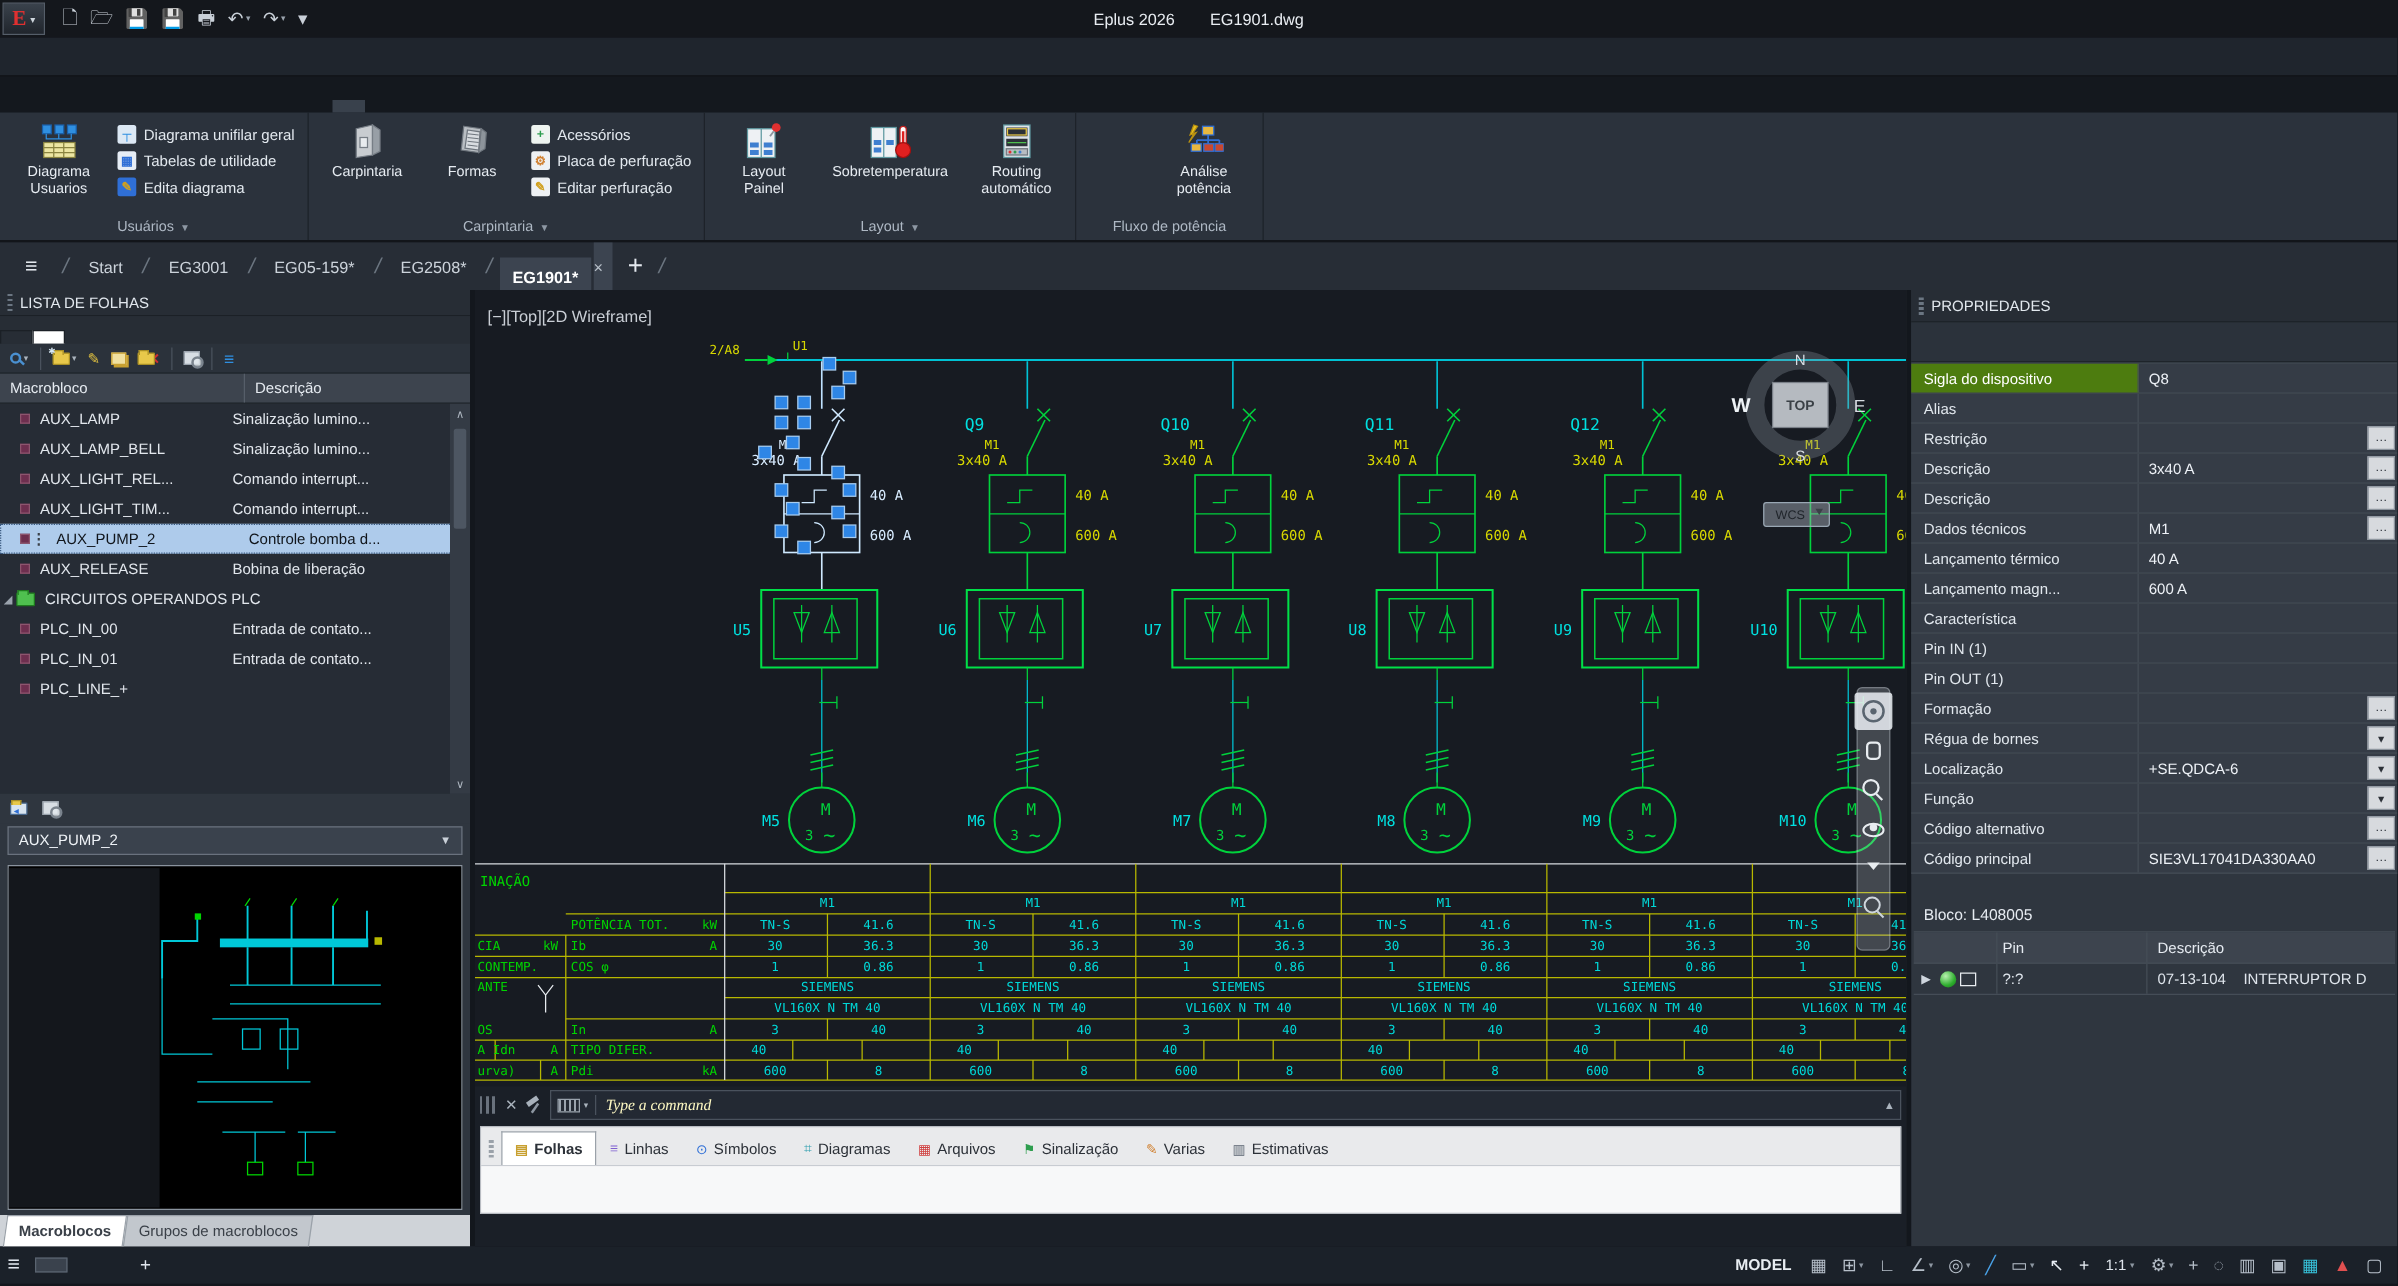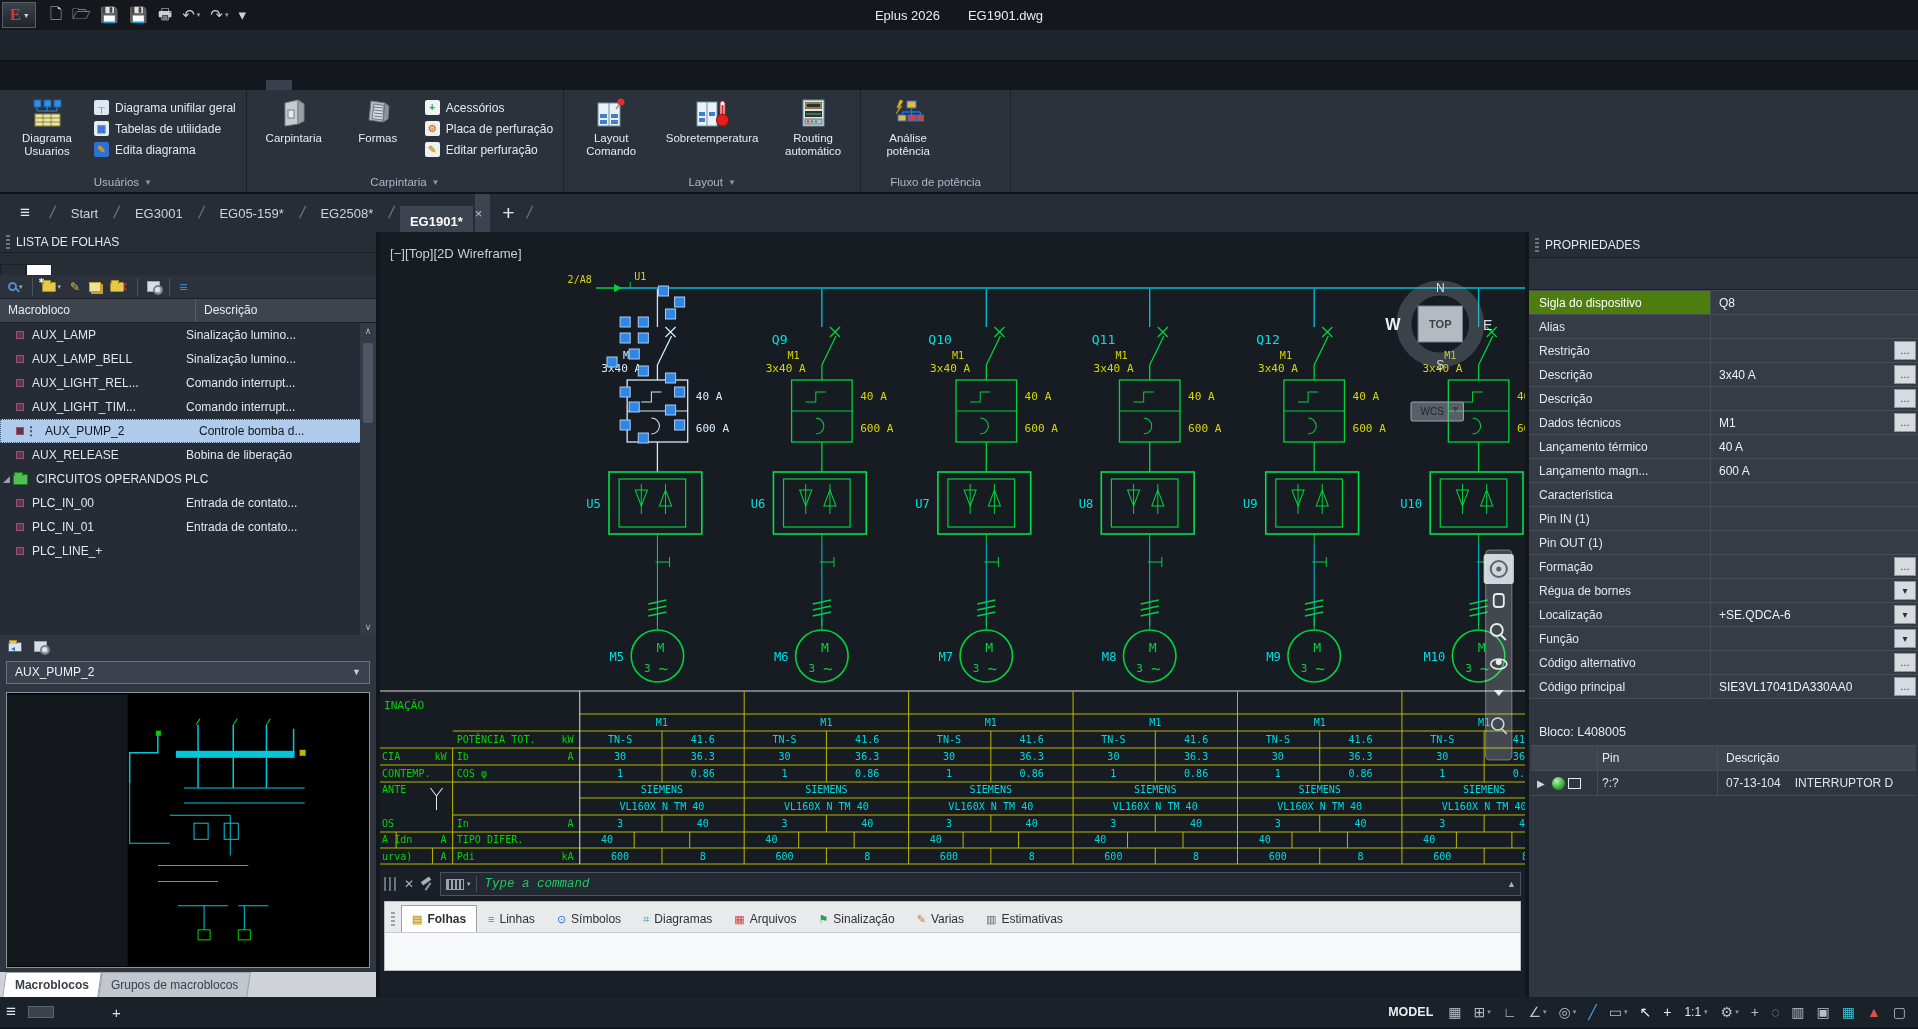--- a/index.html
+++ b/index.html
@@ -121,21 +121,21 @@
   .cmdbar { height:30px; display:flex; align-items:center; padding:0 4px; gap:6px; }
   .cmd-handle { width:14px; height:14px; background:repeating-linear-gradient(90deg,#7d8692 0 2px,transparent 2px 5px); opacity:.8; }
   .cmd-x { color:#aab3bd; font-size:12px; }
   .icn-hammer { width:14px; height:14px; position:relative; display:inline-block; }
   .icn-hammer::before { content:""; position:absolute; width:10px; height:4px; background:#a8b1bb; top:2px; left:1px; transform:rotate(-35deg); }
   .icn-hammer::after { content:""; position:absolute; width:2px; height:9px; background:#8d96a1; bottom:0; left:7px; transform:rotate(35deg); }
   .cmd-input { flex:1; height:24px; background:#232933; border:1px solid #4a525d; display:flex; align-items:center; }
   .icn-kbd { width:18px; height:11px; border:1px solid #9aa3ad; margin-left:5px; background:repeating-linear-gradient(90deg,#9aa3ad 0 2px,transparent 2px 4px); }
   .cmd-input .dd { font-size:7px; color:#aab3bd; margin:0 5px 0 3px; }
   .cmd-sep { width:1px; height:16px; background:#4a525d; margin-right:8px; }
-  .cmd-text { font-style:italic; color:#22c55e; font-family:Liberation Mono, monospace; font-size:12.5px; }
+  .cmd-text { font-style:italic; color:#fef9c3; font-family:Liberation Serif, serif; font-size:12.5px; }
   .cmd-up { margin-left:auto; margin-right:4px; color:#aab3bd; font-size:9px; }
 
   .sheetpanel { height:70px; margin:2px 4px 0 4px; background:#f0f1f3; border:1px solid #b8bcc2; display:flex; flex-direction:column; }
   .stabs { height:31px; background:#e9eaec; display:flex; align-items:flex-end; padding-left:4px; border-bottom:1px solid #c8ccd2; }
   .stab-handle { width:4px; height:14px; margin:0 6px 6px 2px; background:repeating-linear-gradient(#9aa1a9 0 2px, transparent 2px 4px); }
   .stab { display:flex; align-items:center; gap:5px; padding:6px 10px; color:#2c3138; font-size:12px; border:1px solid transparent; border-bottom:none; }
   .stab.active { background:#fff; border-color:#9aa1a9; font-weight:bold; }
   .stab .sic { font-size:11px; }
   .sicons { flex:1; display:flex; align-items:center; gap:4px; padding-left:8px; background:#f7f8f9; }
   .sicon2 { width:24px; height:24px; display:flex; align-items:center; justify-content:center; font-size:15px; border-radius:2px; }
@@ -343,21 +343,21 @@
           <rect x="3" y="5" width="22" height="23" fill="#eef1f4" stroke="#5f98a0"></rect>
           <path d="M14 5 v23" stroke="#5f98a0"></path>
           <rect x="5" y="16" width="7" height="4" fill="#3f7fd0"></rect>
             <rect x="16" y="16" width="7" height="4" fill="#3f7fd0"></rect>
           <rect x="5" y="22" width="7" height="4" fill="#3f7fd0"></rect>
             <rect x="16" y="22" width="7" height="4" fill="#3f7fd0"></rect>
           <circle cx="26" cy="4" r="3.5" fill="#e03030"></circle>
             <path d="M24 7 l-3 4" stroke="#8d959e" stroke-width="1.5"></path>
         </svg>
         <span>Layout</span>
-        <span>Comando</span>
+        <span>Painel</span>
       </div>
       <div class="rbig" style="width:108px">
         <svg width="34" height="30" viewBox="0 0 34 30">
           <rect x="2" y="4" width="20" height="24" fill="#eef1f4" stroke="#5f98a0"></rect>
           <path d="M12 4 v24" stroke="#5f98a0"></path>
           <rect x="4" y="14" width="6" height="4" fill="#3f7fd0"></rect>
             <rect x="14" y="14" width="6" height="4" fill="#3f7fd0"></rect>
           <rect x="4" y="20" width="6" height="4" fill="#3f7fd0"></rect>
           <rect x="25" y="3" width="5" height="15" rx="2.5" fill="#fff" stroke="#c02020"></rect>
           <rect x="26.5" y="7" width="2" height="11" fill="#e02020"></rect>
@@ -381,21 +381,21 @@
         <span>automático</span>
       </div>
     </div>
     <div class="rgroup-label">
       <span>Layout</span>
         <span class="dd">▼</span>
     </div>
   </div>
 
   <div class="rgroup" style="min-width:150px">
-    <div class="rgroup-content" style="justify-content:flex-start; width:100%;">
+    <div class="rgroup-content" style="justify-content:flex-end; width:100%;">
       <div class="rbig">
         <svg width="32" height="30" viewBox="0 0 32 30">
           <polygon points="8,2 5,10 8,9 4,16 10,8 7,9 11,3" fill="#e8c020" stroke="#b89010"></polygon>
           <rect x="15" y="3" width="9" height="7" fill="#e8b840" stroke="#2f6fd6"></rect>
           <path d="M19.5 10 v4 M10.5 14 h18 M10.5 14 v3 M19.5 14 v3 M28.5 14 v3" stroke="#2f6fd6" stroke-width="1.4" fill="none"></path>
           <rect x="6" y="17" width="8" height="6" fill="#e8b840" stroke="#2f6fd6"></rect>
           <rect x="16" y="17" width="8" height="6" fill="#c84830" stroke="#2f6fd6"></rect>
           <rect x="25" y="17" width="7" height="6" fill="#c84830" stroke="#2f6fd6"></rect>
         </svg>
         <span>Análise</span>

